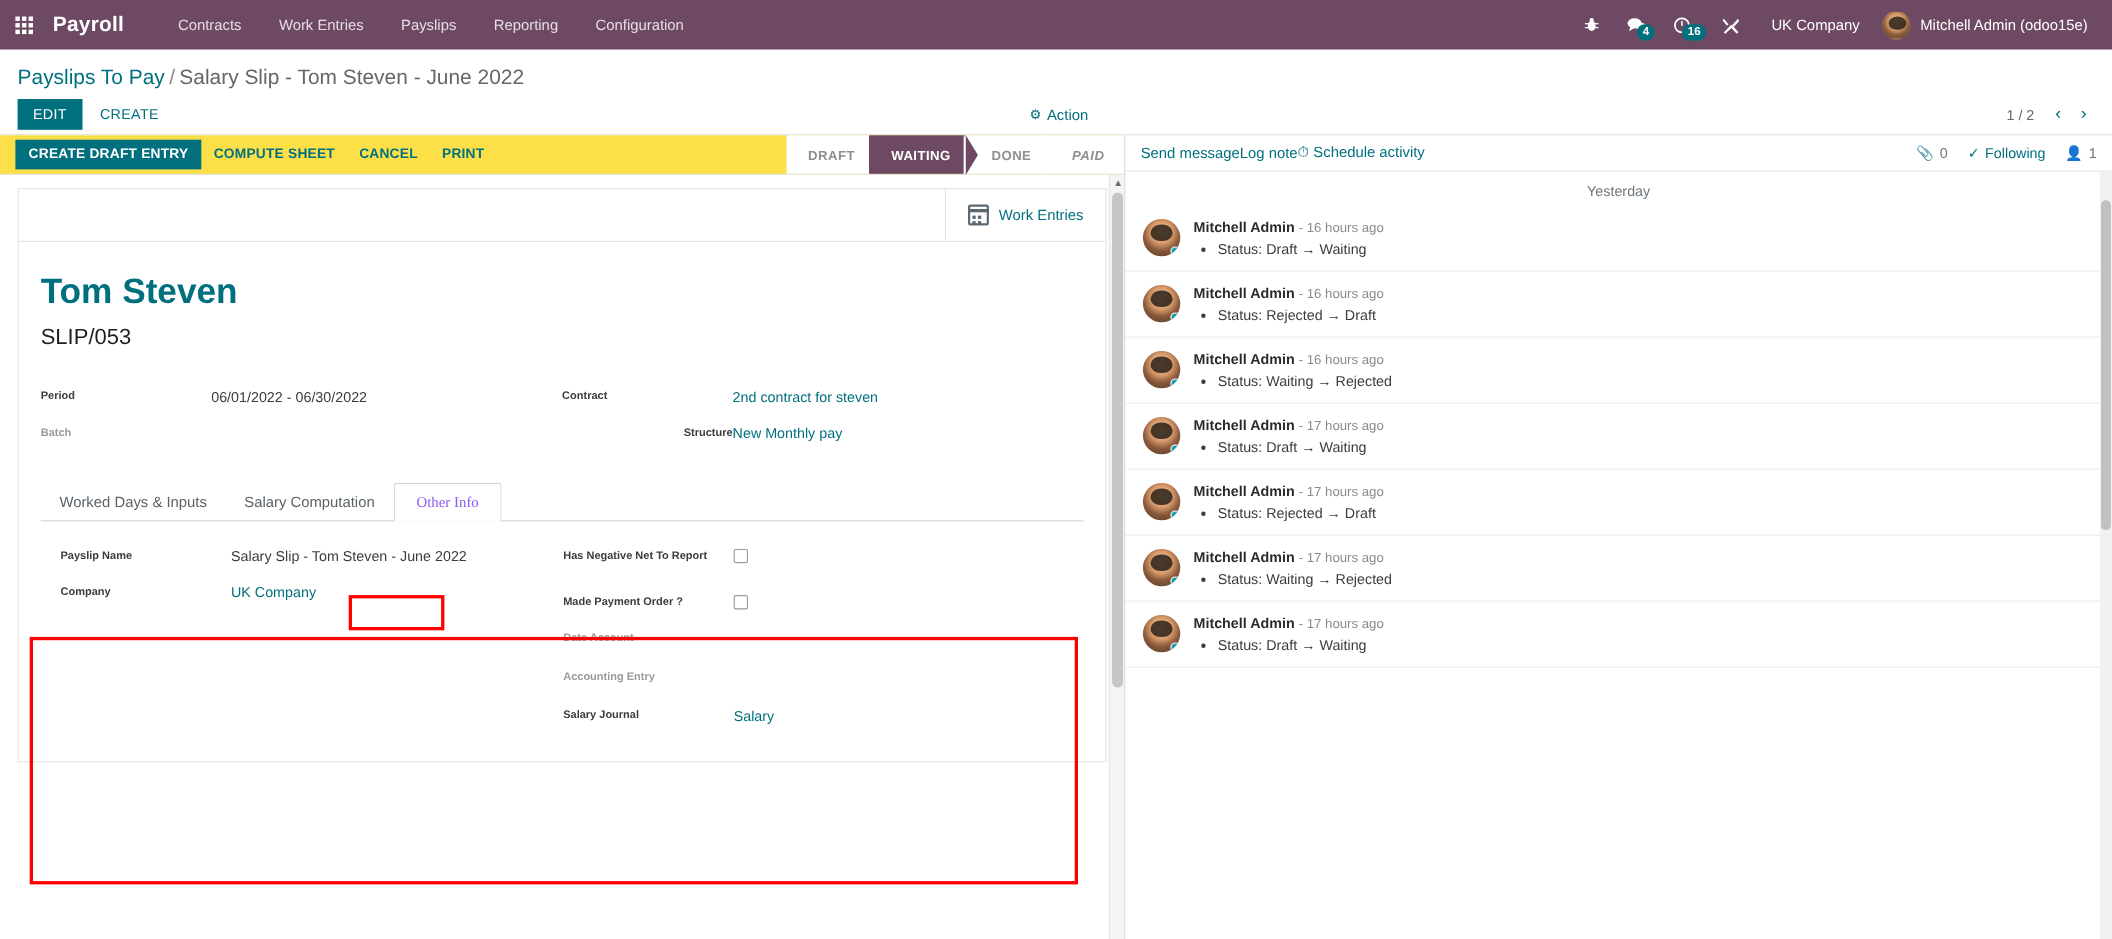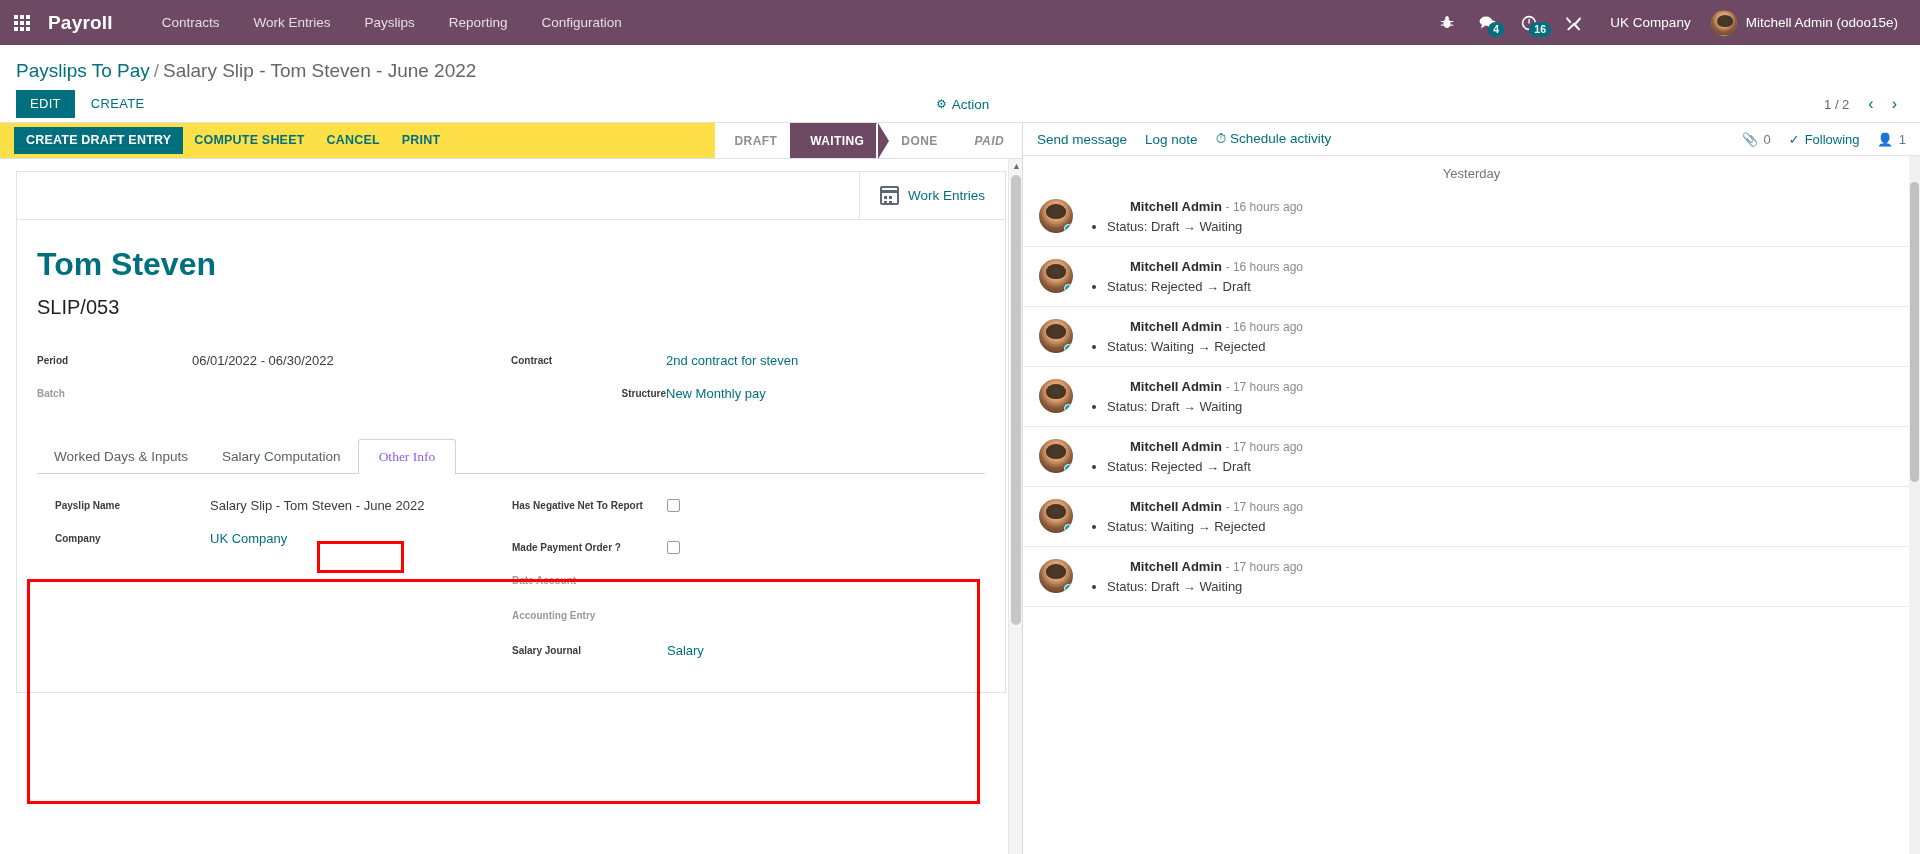--- a/index.html
+++ b/index.html
@@ -128,39 +128,39 @@
     border-bottom:none; cursor:pointer; background:transparent; margin-bottom:-1px; position:relative;
   }
   .tab.active { color:#8b5cf6; background:#fff; border-color:#ced4da #ced4da #fff; border-radius:3px 3px 0 0;font-family:Liberation Serif, serif; }
 
   .tabpane { padding:22px 4px 10px 6px; display:flex; }
 
   
   .ann { position:absolute; border:3px solid #ff0000; pointer-events:none; z-index:20; }
 
   
-  .chatter-top { display:flex; align-items:center; padding:8px 14px; border-bottom:1px solid #e5e5e5; font-size:13.5px; gap:18px; }
+  .chatter-top { display:flex; align-items:center; padding:8px 14px; border-bottom:1px solid #e5e5e5; font-size:13.5px; }
   .ch-btn { color:#00707f; cursor:pointer; white-space:nowrap; }
   .ch-right { margin-left:auto; display:flex; align-items:center; gap:18px; font-size:13px; }
   .ch-stat { display:flex; align-items:center; gap:5px; color:#6c757d; cursor:pointer; }
   .ch-following { color:#00707f; display:flex; align-items:center; gap:5px; cursor:pointer; }
   .ch-followers { color:#6c757d; display:flex; align-items:center; gap:5px; cursor:pointer; }
 
   .thread { flex:1; overflow:hidden; position:relative; padding:0 0 0 0; }
   .day-sep { text-align:center; color:#6c757d; font-size:13px; padding:10px 0 6px 0; font-weight:500; position:relative; }
   .msg { display:flex; gap:12px; padding:12px 18px 12px 16px; border-bottom:1px solid #ececec; }
   .msg-avatar { width:34px; height:34px; border-radius:50%; flex:none; position:relative;
     background:radial-gradient(circle at 50% 36%, #f2cfa8 0%, #d79b6b 36%, #8a5a3b 60%, #513323 100%); overflow:hidden; }
   .msg-avatar::after{
     content:""; position:absolute; left:7px; top:5px; width:20px; height:15px;
     border-radius:50% 50% 45% 45%; background:#2c2118; opacity:.85;
   }
   .online-dot { position:absolute; right:0; bottom:0; width:9px; height:9px; border-radius:50%; background:#17a2b8; border:1.5px solid #fff; }
   .msg-body { flex:1; }
-  .msg-head { font-size:13px;margin-left:45px; }
+  .msg-head { font-size:13px; }
   .msg-author { font-weight:bold; color:#2b2b2b; cursor:pointer; }
   .msg-time { color:#8a8a8a; font-size:12px; }
   .msg-content { margin:5px 0 0 0; font-size:13px; color:#3c3c3c; }
   .msg-content ul { margin:0; padding-left:22px; }
   .msg-content li { list-style:disc; }
 
   
   .vscroll { position:absolute; right:0; top:0; width:11px; background:#f1f1f1; }
   .vthumb { position:absolute; left:1px; width:9px; background:#c1c1c1; border-radius:5px; }
   .form-scroll { position:absolute; right:0; top:36px; bottom:0; width:14px; background:#f4f4f4; border-left:1px solid #e7e7e7; }

